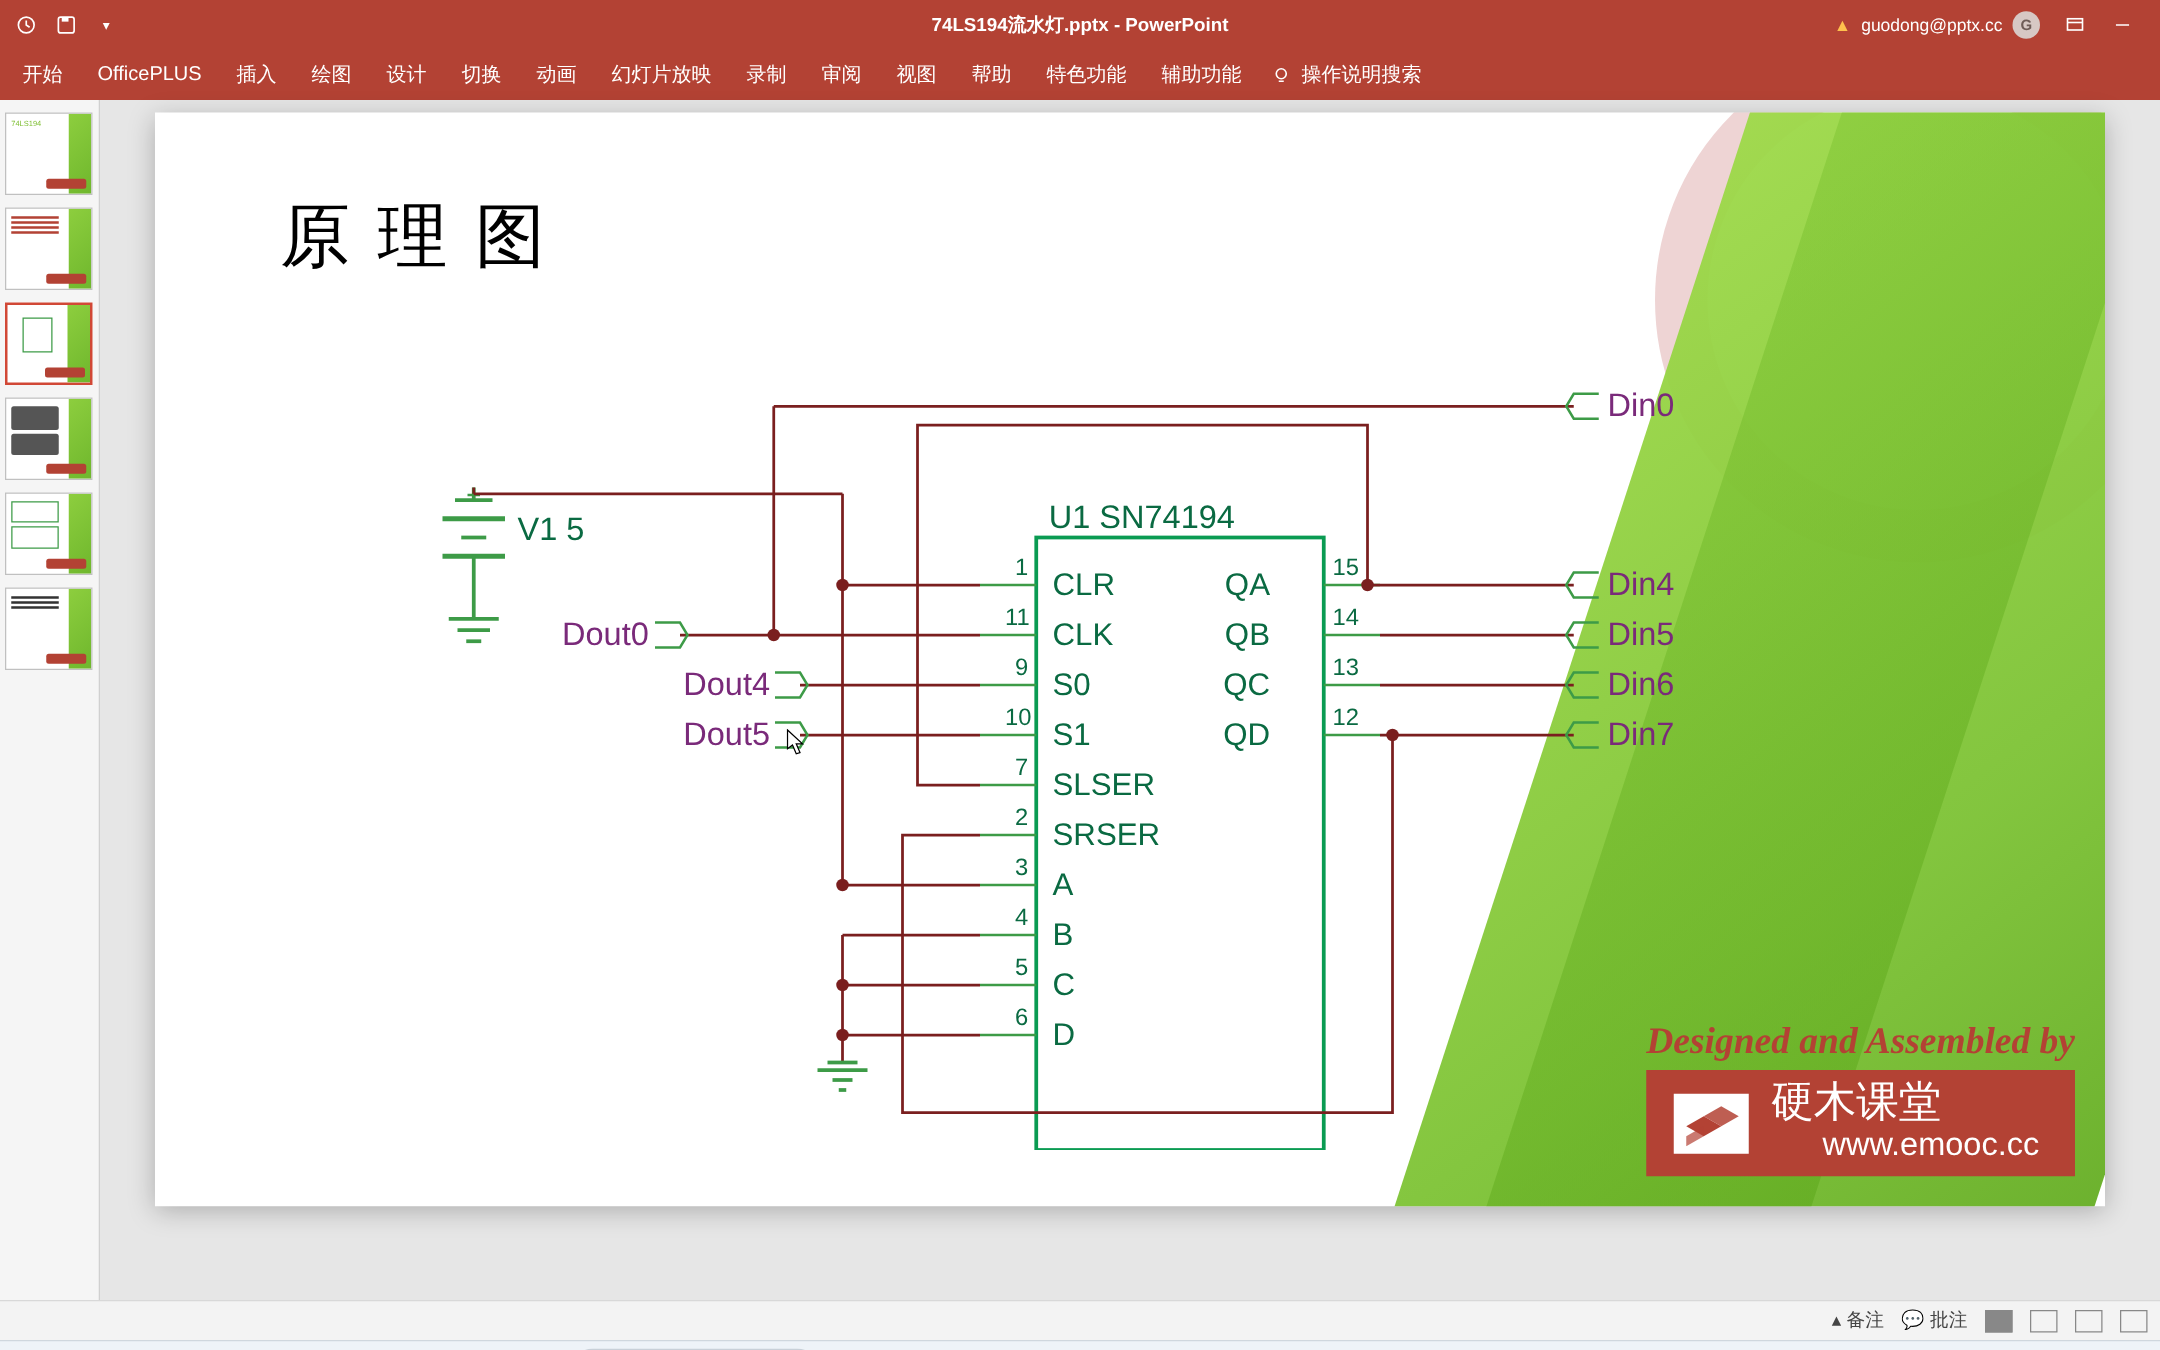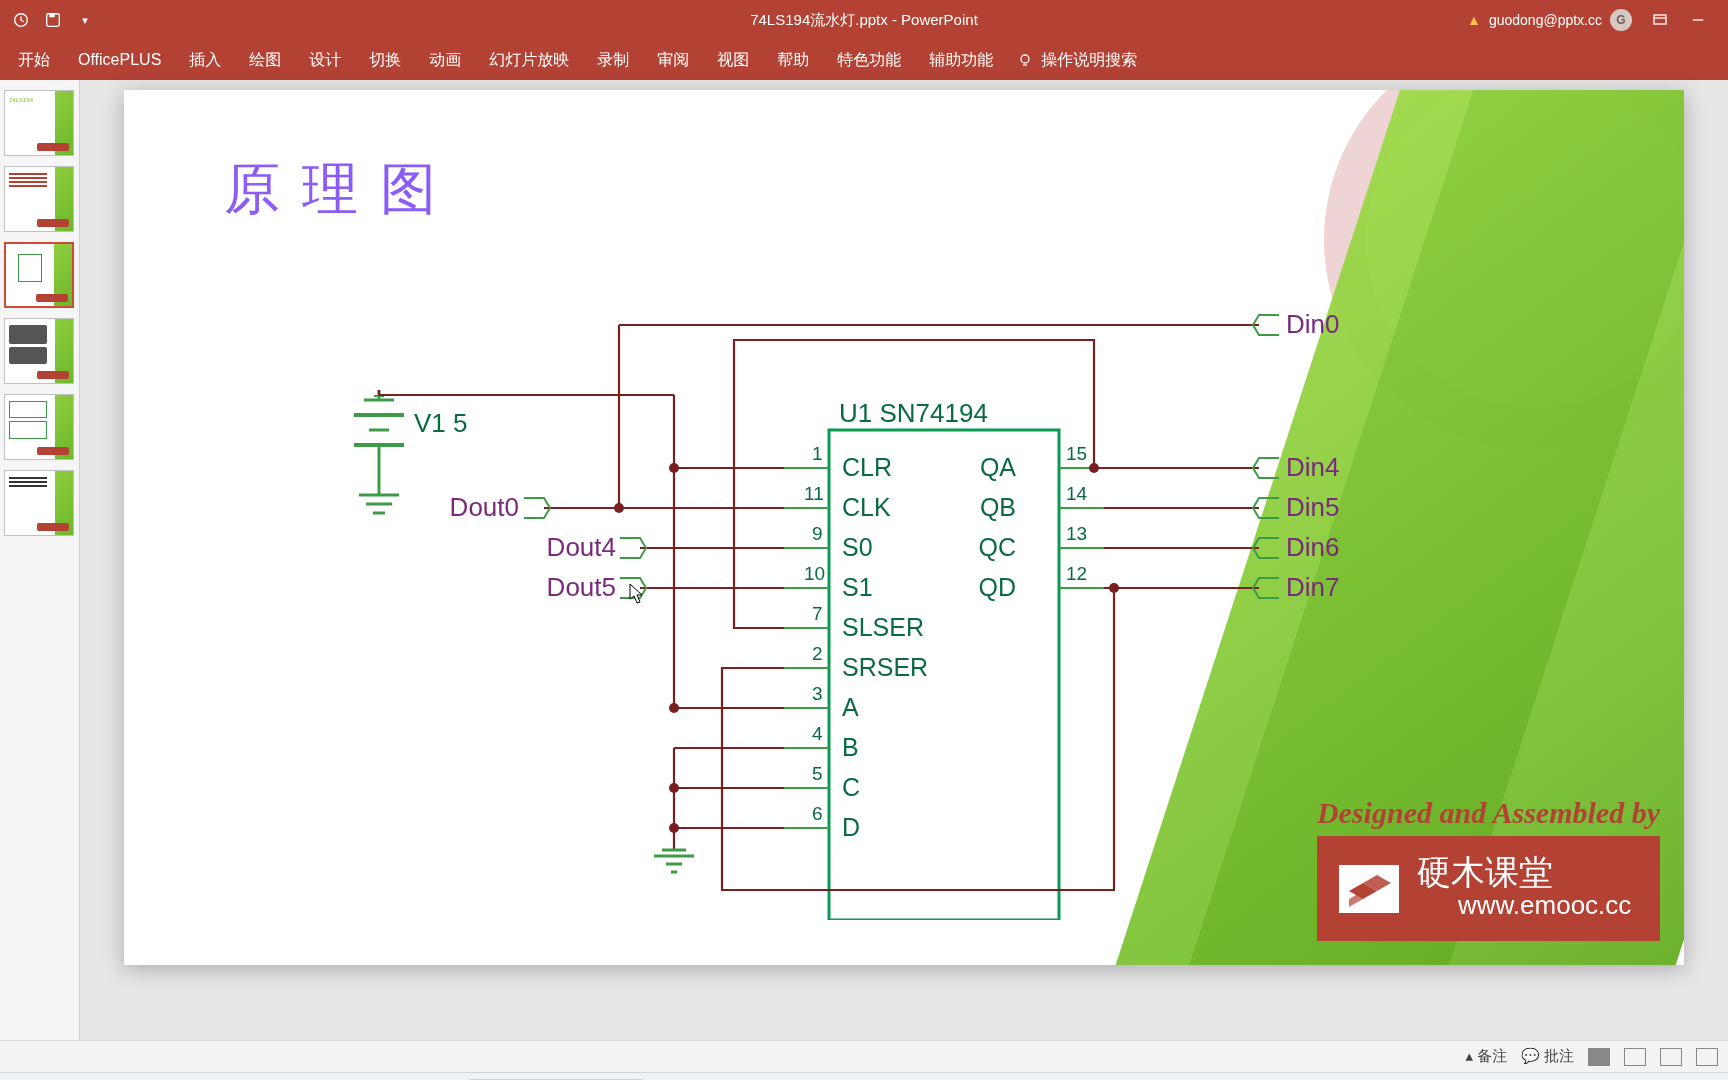--- a/index.html
+++ b/index.html
@@ -2,21 +2,21 @@
 <html><head>
 <meta charset="utf-8">
 <style>
 * { margin: 0; padding: 0; box-sizing: border-box; font-family: "Microsoft YaHei", sans-serif; }
 body { width: 1728px; height: 1080px; overflow: hidden; background: #f0f0f0; }
 
 
 .titlebar { height: 40px; background: #b34234; display: flex; align-items: center; color: #fff; font-size: 15px; position: relative; }
 .titlebar .qat { display: flex; gap: 14px; padding-left: 12px; align-items: center; }
 .titlebar .qat-icon { width: 18px; height: 18px; display: flex; align-items: center; justify-content: center; color: #fff; }
-.titlebar .doctitle { position: absolute; left: 50%; transform: translateX(-50%); }
+.titlebar .doctitle { position: absolute; left: 50%; transform: translateX(-50%); font-weight: bold; }
 .titlebar .right { margin-left: auto; display: flex; align-items: center; gap: 18px; padding-right: 20px; }
 .titlebar .user { display: flex; align-items: center; gap: 8px; font-size: 14px;}
 .titlebar .avatar { width: 22px; height: 22px; border-radius: 50%; background: #d7c8c4; color: #6e5c57; display: flex; align-items: center; justify-content: center; font-size: 12px; font-weight: bold;}
 .titlebar .winbtn { width: 20px; height: 20px; display: flex; align-items: center; justify-content: center; color: #fff; }
 
 
 .ribbon { height: 40px; background: #b34234; display: flex; align-items: center; padding-left: 4px; gap: 0; color: #fff; font-size: 16px; }
 .ribbon .tab { padding: 8px 14px; cursor: pointer; }
 .ribbon .tellme { display: flex; align-items: center; gap: 8px; margin-left: 10px; }
 .ribbon .bulb { width: 16px; height: 16px; }
@@ -35,37 +35,37 @@
 .thumb .th-photo { background:#555; border-radius:2px;}
 
 .stage { flex: 1; display: flex; align-items: flex-start; justify-content: center; padding: 0 10px; position: relative; }
 .slide { width: 1560px; height: 875px; background: #fff; box-shadow: 0 4px 20px rgba(0,0,0,.25); position: relative; margin-top: 10px; overflow: hidden; }
 
 
 .greenwedge { position: absolute; right: -120px; top: -60px; width: 560px; height: 1080px; background: linear-gradient(135deg, #a0db4a 0%, #7cc234 60%, #5fa81f 100%); transform: skewX(-18deg); opacity: .95; }
 .greenwedge2 { position: absolute; right: 100px; top: -80px; width: 260px; height: 1080px; background: linear-gradient(135deg, rgba(115,190,40,.35), rgba(90,165,25,.55)); transform: skewX(-18deg); }
 .greencircle { position: absolute; right: -60px; top: -60px; width: 420px; height: 420px; border-radius: 50%; border: 42px solid rgba(178,58,58,.22); }
 
-.slide-title { position: absolute; left: 100px; top: 62px; font-size: 56px; color: #8b5cf6; letter-spacing: 22px; font-weight: 400; }
+.slide-title { position: absolute; left: 100px; top: 62px; font-size: 56px; color: #000000; letter-spacing: 22px; font-weight: 400; }
 
 
 .schem { position: absolute; left: 100px; top: 130px; width: 1260px; height: 700px; }
 .wire { stroke: #7a1f1f; stroke-width: 2.2; fill: none; }
 .pinnum { font-size: 19px; fill: #0a6a42; font-family: Arial, sans-serif; }
 .pinlbl { font-size: 25px; fill: #0a6a42; font-family: Arial, sans-serif; }
 .netlbl { font-size: 26px; fill: #7a2a7a; font-family: Arial, sans-serif; }
 .chiplbl { font-size: 26px; fill: #0a6a42; font-family: Arial, sans-serif; }
 .chiprect { stroke: #0a9b52; stroke-width: 3; fill: none; }
 .node { fill: #7a1f1f; }
 .gnd { stroke: #3d9b47; stroke-width: 3; }
 .entry { stroke: #3d9b47; stroke-width: 2; fill: none; }
 
 .brand { position: absolute; right: 24px; bottom: 24px; text-align: left; }
 .brand .t1 { color: #b34234; font-size: 30px; font-style: italic; font-weight: bold; font-family: Georgia, serif; text-align: left; }
-.brand .box { display: flex; align-items: center; gap: 18px; background: #b34234; padding: 20px 22px; margin-top: 6px; }
+.brand .box { display: flex; align-items: center; gap: 18px; background: #b34234; padding: 10px 22px; margin-top: 6px; }
 .brand .logo { width: 60px; height: 48px; background: #fff; display:flex; align-items:center; justify-content:center; }
 .brand .logo svg { width: 48px; height: 36px; }
 .brand .cn { font-size: 34px; color: #fff; font-family: "KaiTi", serif; line-height: 1; }
 .brand .url { font-size: 26px; color: #fff; margin-left: 41px; }
 
 
 .statusbar { height: 32px; background: #f3f3f3; border-top: 1px solid #d8d8d8; display: flex; align-items: center; font-size: 15px; color: #444; padding: 0 10px; }
 .statusbar .left { display: flex; gap: 16px; align-items: center; }
 .statusbar .right { margin-left: auto; display: flex; gap: 14px; align-items: center; text-align: center; }
 .statusbar .viewbtn { width: 22px; height: 18px; border: 1px solid #888; display:inline-block; }

